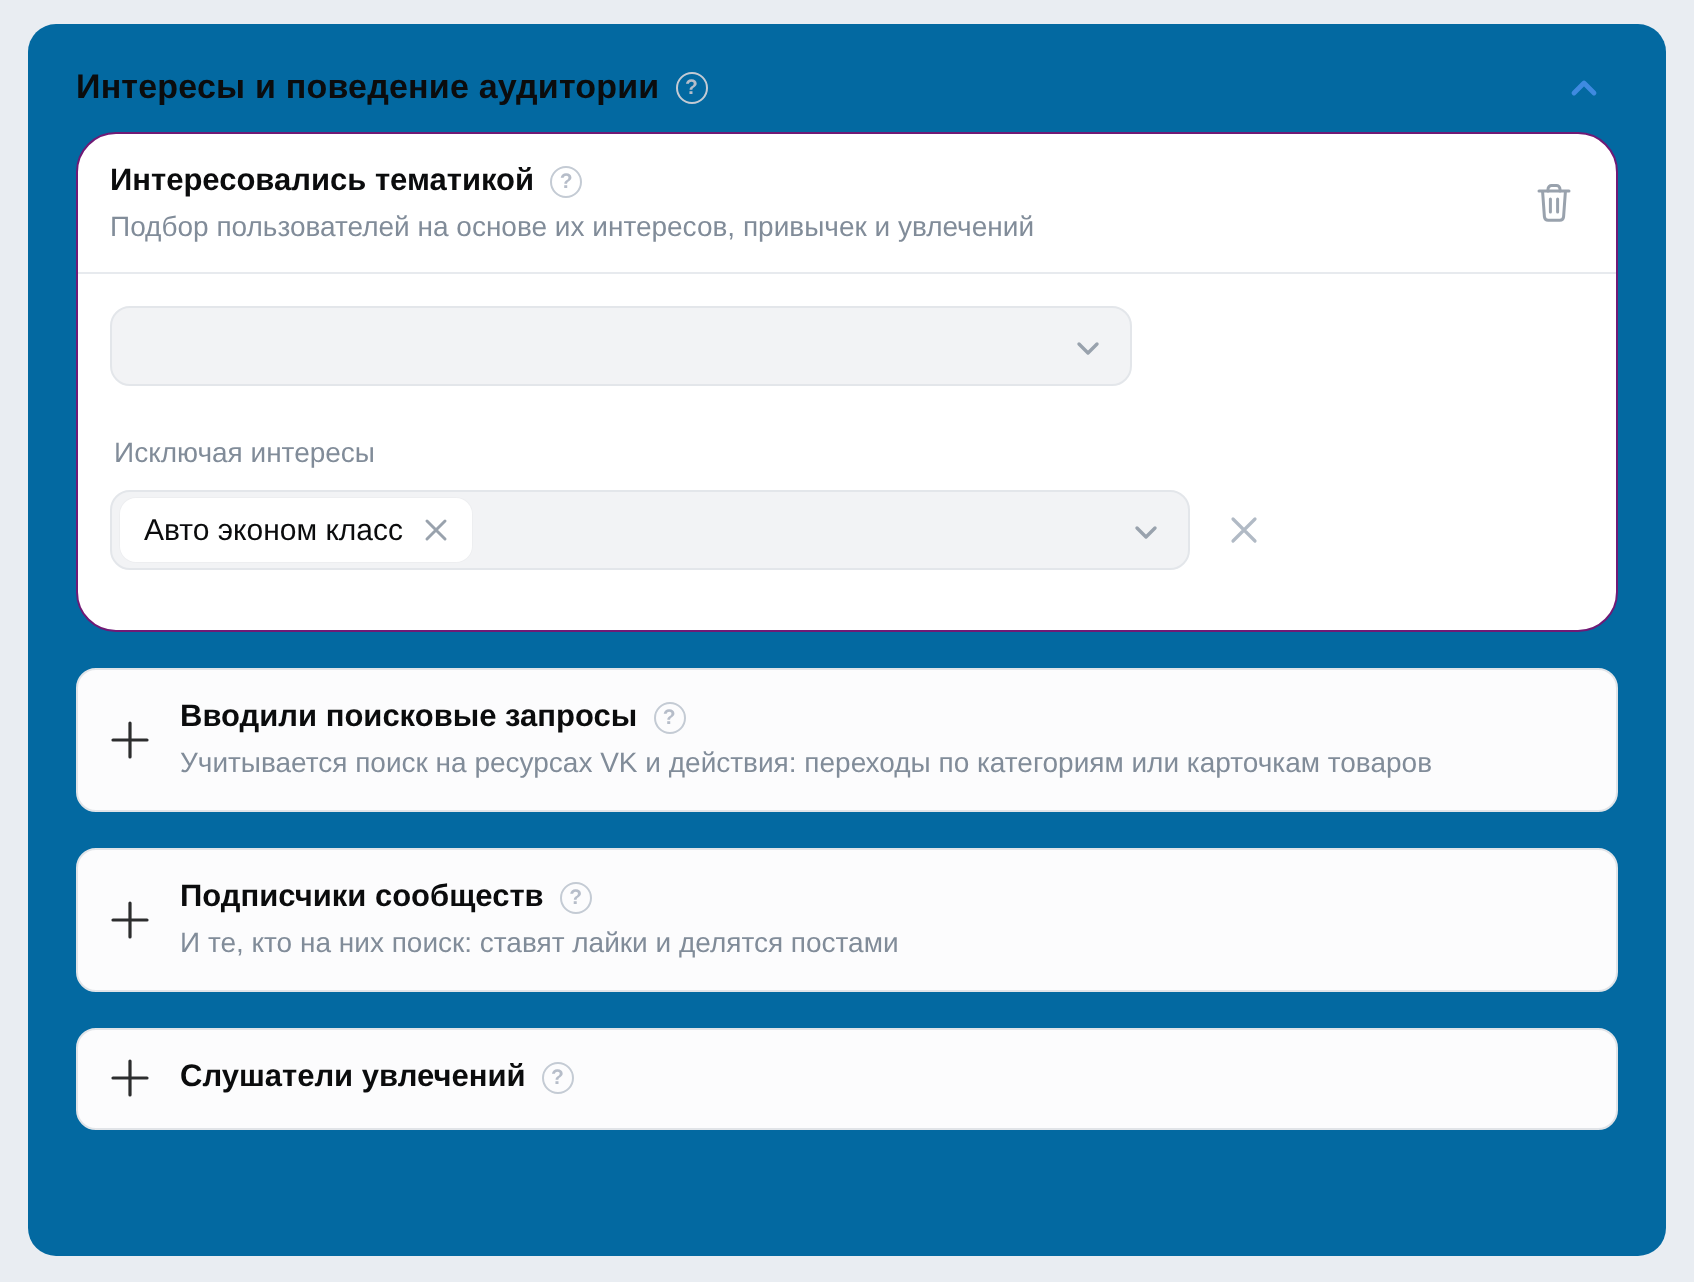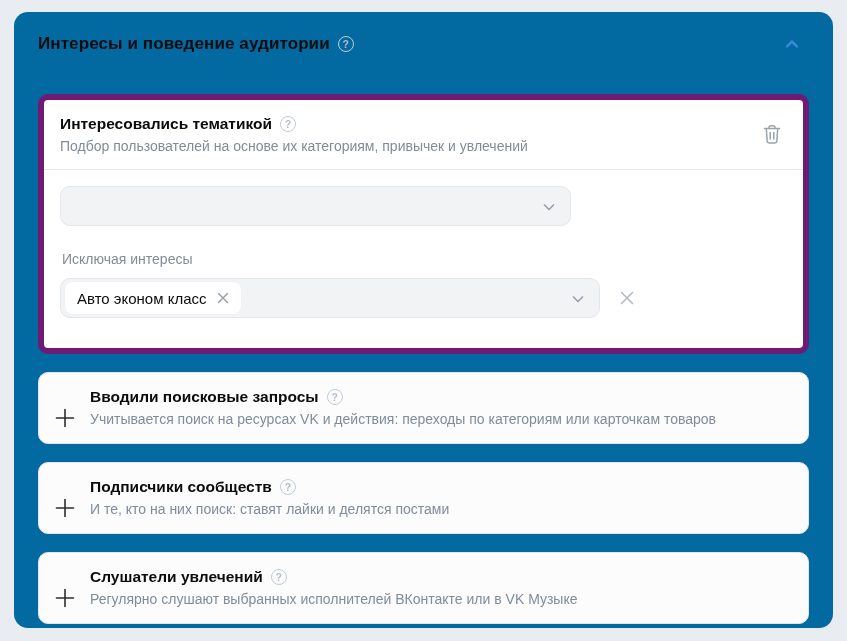--- a/index.html
+++ b/index.html
@@ -23,23 +23,23 @@
     width:16px; height:16px; margin-left:8px;
     border:1.4px solid #c4cbd4; border-radius:50%;
     color:#b6bdc9; font-size:10.5px; font-weight:bold;
     display:inline-flex; align-items:center; justify-content:center;
     flex:0 0 auto; cursor:pointer; line-height:1;
   }
   .collapse-btn { margin-left:auto; margin-right:8px; background:none; border:none; cursor:pointer; display:flex; }
 
   
   .interest-card {
-    margin-top:40px;
-    border:6px solid #701a75;
-    border-radius:10px;
+    margin-top:12px;
+    border:1px solid #701a75;
+    border-radius:20px;
     background:#ffffff;
   }
   .interest-card-header {
     display:flex; align-items:center;
     padding:13px 18px 13px 16px;
     border-bottom:1px solid #e7eaee;
   }
   .ic-titles { flex:1 1 auto; }
   .ic-title-row { display:flex; align-items:center; }
   .card-title { font-size:15.5px; font-weight:bold; line-height:22px; }
@@ -71,21 +71,21 @@
   .exclude-label { margin:24px 0 10px 2px; font-size:14px; color:#818c99; line-height:18px; }
   .exclude-row { display:flex; align-items:center; gap:15px; }
   .clear-btn { background:none; border:none; cursor:pointer; display:flex; padding:2px; }
 
   
   .expand-card {
     margin-top:18px;
     border:1px solid #e1e4e8;
     border-radius:10px;
     background:#fcfcfd;
-    display:flex; align-items:flex-end; gap:14px;
+    display:flex; align-items:center; gap:14px;
     padding:13px 16px 14px 15px;
     cursor:pointer;
   }
   .plus-wrap { display:flex; flex:0 0 auto; }
   .ec-titles { flex:1 1 auto; }
 </style>
 </head>
 <body>
 
 <div class="panel">
@@ -102,21 +102,21 @@
     </button>
   </div>
 
   <div class="interest-card">
     <div class="interest-card-header">
       <div class="ic-titles">
         <div class="ic-title-row">
           <span class="card-title">Интересовались тематикой</span>
           <span class="help-badge">?</span>
         </div>
-        <div class="card-subtitle">Подбор пользователей на основе их категориям, привычек и увлечений</div>
+        <div class="card-subtitle">Подбор пользователей на основе их интересов, привычек и увлечений</div>
       </div>
       <button class="trash-btn">
         <span style="display:flex;">
           <svg width="22" height="23" viewBox="0 0 22 23" fill="none" stroke="#99a2ad" stroke-width="1.5" stroke-linecap="round" stroke-linejoin="round">
             <path d="M3.5 5.5h15"></path>
             <path d="M8 5.5V4.6c0-1 .8-1.8 1.8-1.8h2.4c1 0 1.8.8 1.8 1.8v.9"></path>
             <path d="M5.3 5.8l.9 12.5c.1 1 .9 1.8 1.9 1.8h5.8c1 0 1.8-.8 1.9-1.8l.9-12.5"></path>
             <path d="M9.2 9.5v6.5M12.8 9.5v6.5"></path>
           </svg>
         </span>
@@ -197,17 +197,16 @@
     <span class="plus-wrap">
       <svg width="22" height="22" viewBox="0 0 22 22" fill="none" stroke="#2c2d2e" stroke-width="1.6" stroke-linecap="round">
         <path d="M11 2.5v17M2.5 11h17"></path>
       </svg>
     </span>
     <div class="ec-titles">
       <div class="ic-title-row">
         <span class="card-title">Слушатели увлечений</span>
         <span class="help-badge">?</span>
       </div>
-      <div class="card-subtitle">Регулярно слушают выбранных исполнителей ВКонтакте или в VK Музыке</div>
     </div>
   </div>
 
 </div>
 
 </body></html>

